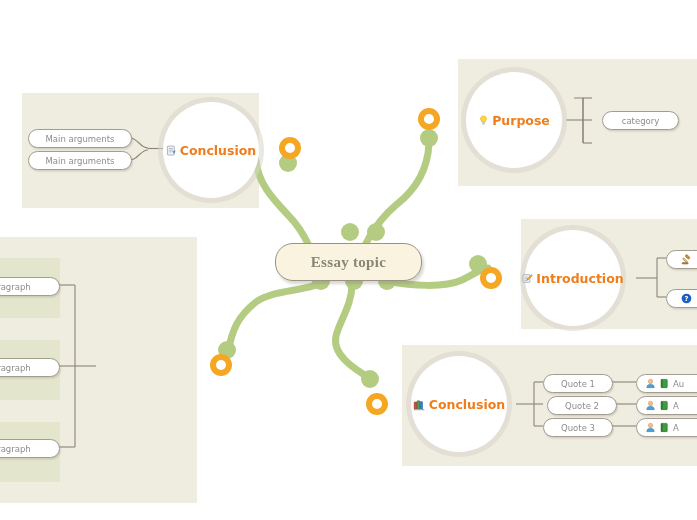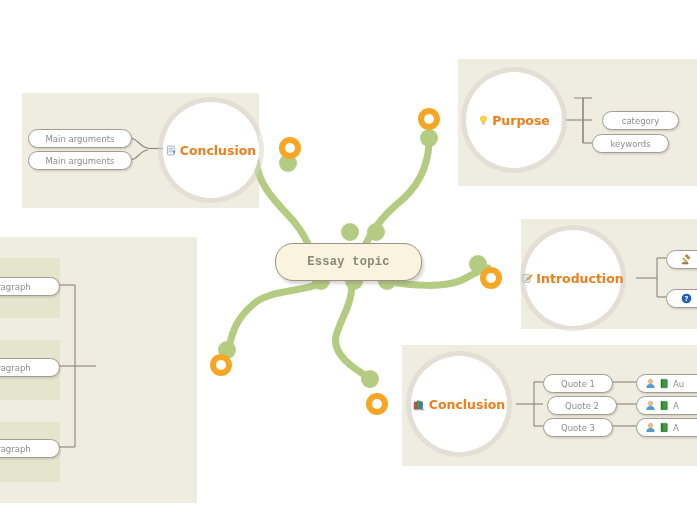--- a/index.html
+++ b/index.html
@@ -39,23 +39,23 @@
     position: absolute;
     left: 275px; top: 243px;
     width: 145px; height: 36px;
     background: #faf3e0;
     border: 1.6px solid #9a9282;
     border-radius: 18px;
     box-shadow: 2px 3px 3px rgba(120,115,100,.28);
     display: flex; align-items: center; justify-content: center;
   }
   .center-node span {
-    font-family: Liberation Mono, monospace;
+    font-family: Liberation Serif, serif;
     font-weight: bold;
-    font-size: 12px;
+    font-size: 15px;
     letter-spacing: .3px;
     color: #8b8674;
   }
 
   
   .circle {
     position: absolute;
     border-radius: 50%;
     background: #ffffff;
     box-shadow: 0 0 0 5px rgba(216,214,204,.55);
@@ -224,23 +224,20 @@
         <path d="M8 1.5 C5.3 1.5 3.6 3.4 3.6 5.6 C3.6 7.4 5 8.5 5.5 9.8 L10.5 9.8 C11 8.5 12.4 7.4 12.4 5.6 C12.4 3.4 10.7 1.5 8 1.5 Z" fill="#ffd83b" stroke="#d9a800" stroke-width=".8"></path>
         <rect x="5.6" y="10.3" width="4.8" height="1.6" fill="#c9c9c9"></rect>
         <rect x="6" y="12.2" width="4" height="1.5" fill="#b0b0b0"></rect>
       </svg>
       <span>Purpose</span>
     </div>
   </div>
   <div class="pill" style="left:602px; top:111px; width:75px;justify-content:center;">
     <span class="txt">category</span>
   </div>
-  <div class="pill" style="left:592px; top:134px; width:75px;">
-    <span class="txt">keywords</span>
-  </div>
 
   <div class="circle" style="left:525px; top:230px; width:96px; height:96px;">
     <div class="label">
       <svg class="svgico" viewBox="0 0 16 16">
         <rect x="1.5" y="2.5" width="10" height="11" rx="1" fill="#f4f6fa" stroke="#8a93a5" stroke-width="1"></rect>
         <line x1="3.5" y1="6" x2="8.5" y2="6" stroke="#9aa3b3" stroke-width="1"></line>
         <line x1="3.5" y1="8.5" x2="8.5" y2="8.5" stroke="#9aa3b3" stroke-width="1"></line>
         <line x1="3.5" y1="11" x2="7" y2="11" stroke="#9aa3b3" stroke-width="1"></line>
         <path d="M13.8 2.2 l1.4 1.4 -6.4 6.4 -2 .6 .6 -2 z" fill="#f5a623" stroke="#b37a12" stroke-width=".6"></path>
       </svg>

